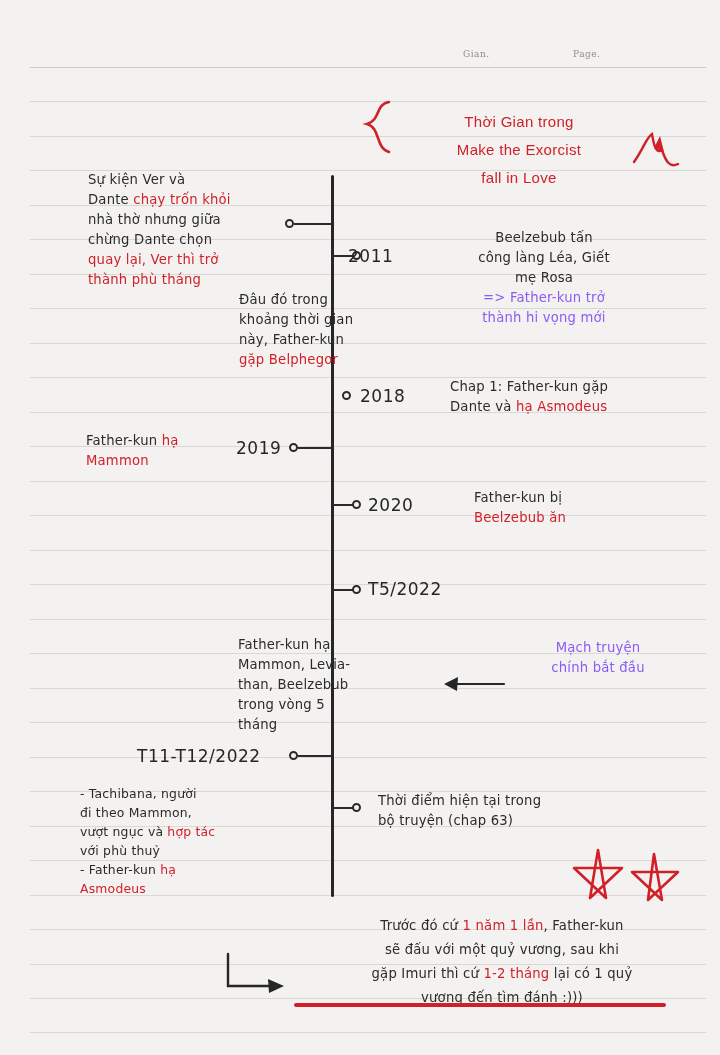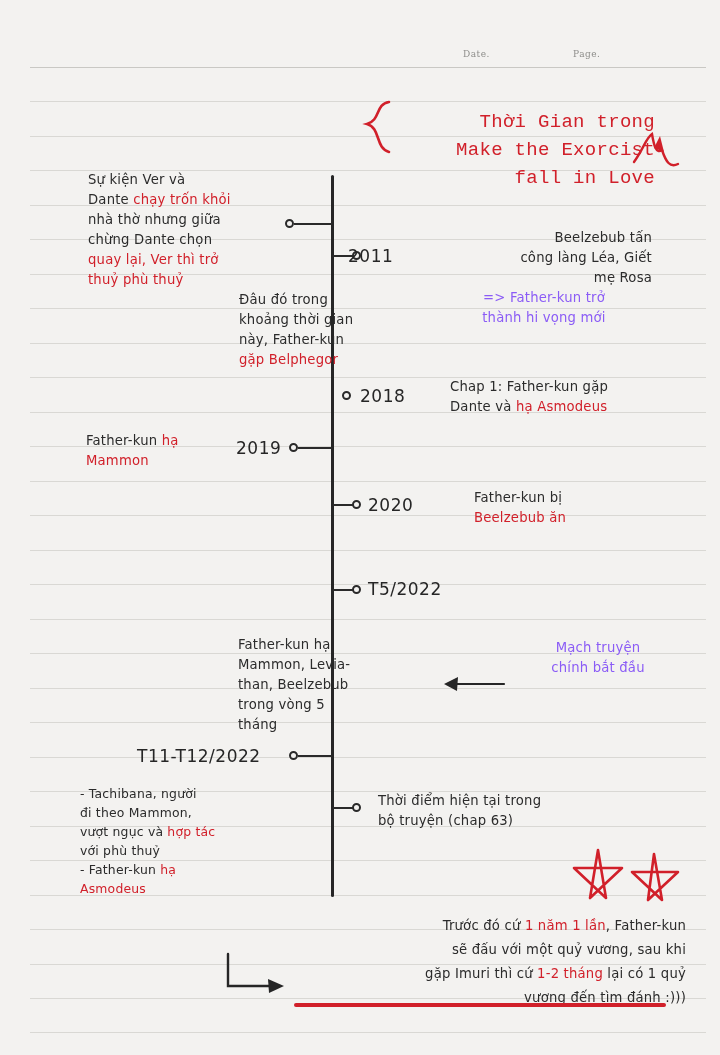--- a/index.html
+++ b/index.html
@@ -45,29 +45,29 @@
     position: absolute;
     font-family: "DejaVu Sans", sans-serif;
     color: #2b2b2b;
     font-size: 13.2px;
     line-height: 20px;
     letter-spacing: .2px;
     white-space: pre-line;
   }
   .hw.red { color: #8b5cf6; text-align: center; }
   .hw .red { color: #d1202a; }
-  .hw.center { text-align: right; }
+  .hw.center { text-align: center; }
   .title {
     position: absolute;
     color: #d1202a;
-    font-size: 19px;
+    font-size: 15px;
     line-height: 28px;
-    text-align: right;
+    text-align: center;
     white-space: pre-line;
-    font-family: Liberation Mono, monospace;
+    font-family: Liberation Sans, sans-serif;
     letter-spacing: .3px;
   }
   
   .timeline {
     position: absolute;
     left: 331px;
     top: 175px;
     width: 3px;
     height: 722px;
     background: #262626;
@@ -135,42 +135,42 @@
     <div class="rule" style="top:791px;"></div>
     <div class="rule" style="top:826px;"></div>
     <div class="rule" style="top:860px;"></div>
     <div class="rule" style="top:895px;"></div>
     <div class="rule" style="top:929px;"></div>
     <div class="rule" style="top:964px;"></div>
     <div class="rule" style="top:998px;"></div>
     <div class="rule" style="top:1032px;"></div>
   </div>
 
-  <div class="hdr-label" style="left:463px; top:49px;">Date.</div>
+  <div class="hdr-label" style="left:463px; top:49px;">Gian.</div>
   <div class="hdr-label" style="left:573px; top:49px;">Page.</div>
 
   <svg class="deco" style="left:355px; top:100px;" width="40" height="80">
     <path d="M34 2 C20 4 26 20 12 24 C26 28 20 48 34 52" fill="none" stroke="#d1202a" stroke-width="2.6" stroke-linecap="round"></path>
   </svg>
   <div class="title" style="left:383px; top:108px; width:272px;">Thời Gian trong
 Make the Exorcist
 fall in Love</div>
   <svg class="deco" style="left:630px; top:132px;" width="56" height="44">
     <path d="M4 30 C14 16 16 6 22 2 C24 14 26 22 32 18 C36 30 40 36 48 32" fill="none" stroke="#d1202a" stroke-width="2.4" stroke-linecap="round"></path>
     <path d="M30 4 L34 20 L24 16 Z" fill="#d1202a"></path>
   </svg>
 
   <div class="timeline"></div>
 
   <div class="hw" style="left:88px; top:170px; width:180px;"><span>Sự kiện Ver và</span>
 <span>Dante </span><span class="red">chạy trốn khỏi</span>
 <span>nhà thờ nhưng giữa</span>
 <span>chừng Dante chọn</span>
 <span class="red">quay lại, Ver thì trở</span>
-<span class="red">thuỷ phù thuỷ</span></div>
+<span class="red">thành phù tháng</span></div>
   <div class="node" style="left:285px; top:219px;"></div>
   <div class="connector" style="left:294px; top:223px; width:38px;"></div>
 
   <div class="node" style="left:352px; top:251px;"></div>
   <div class="connector" style="left:333px; top:255px; width:20px;"></div>
   <div class="yr" style="left:348px; top:246px;">2011</div>
   <div class="hw center" style="left:436px; top:228px; width:216px;"><span>Beelzebub tấn</span>
 <span>công làng Léa, Giết</span>
 <span>mẹ Rosa</span></div>
   <div class="hw red" style="left:436px; top:288px; width:216px;"><span>=&gt; Father-kun trở</span>

